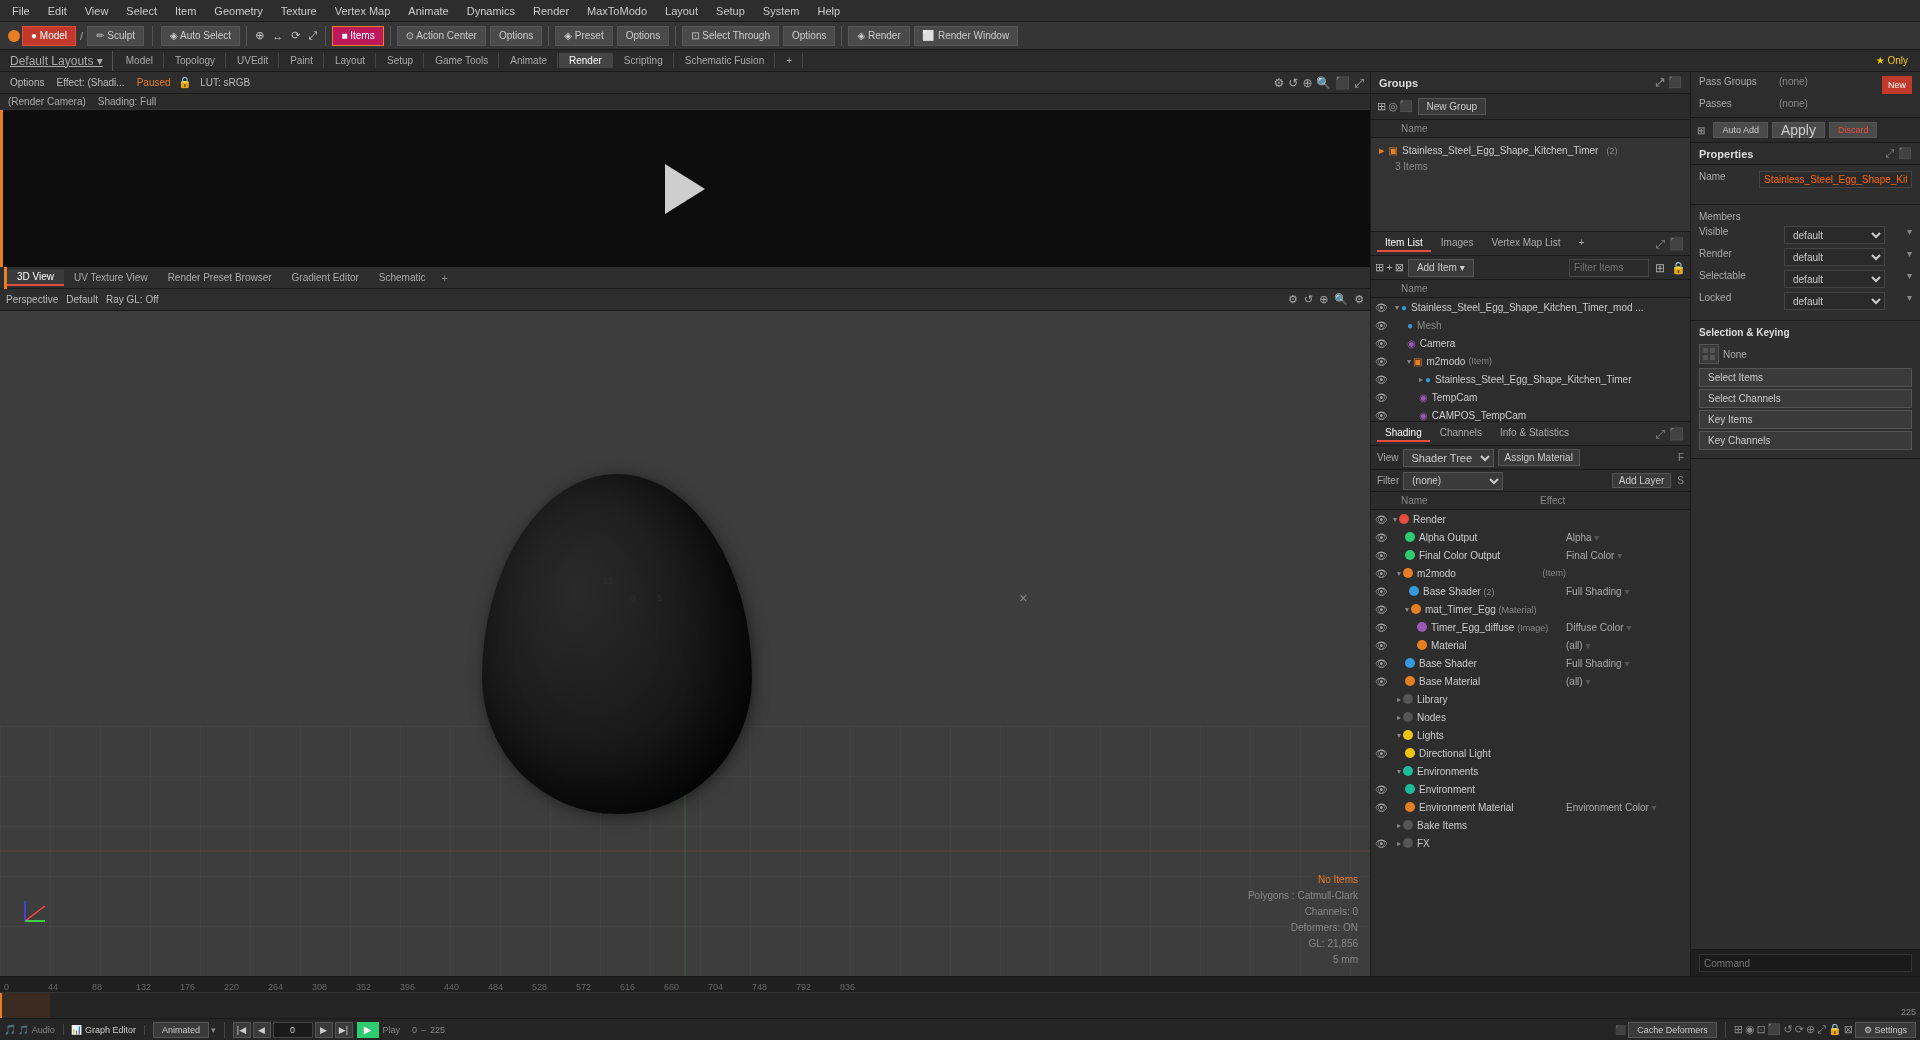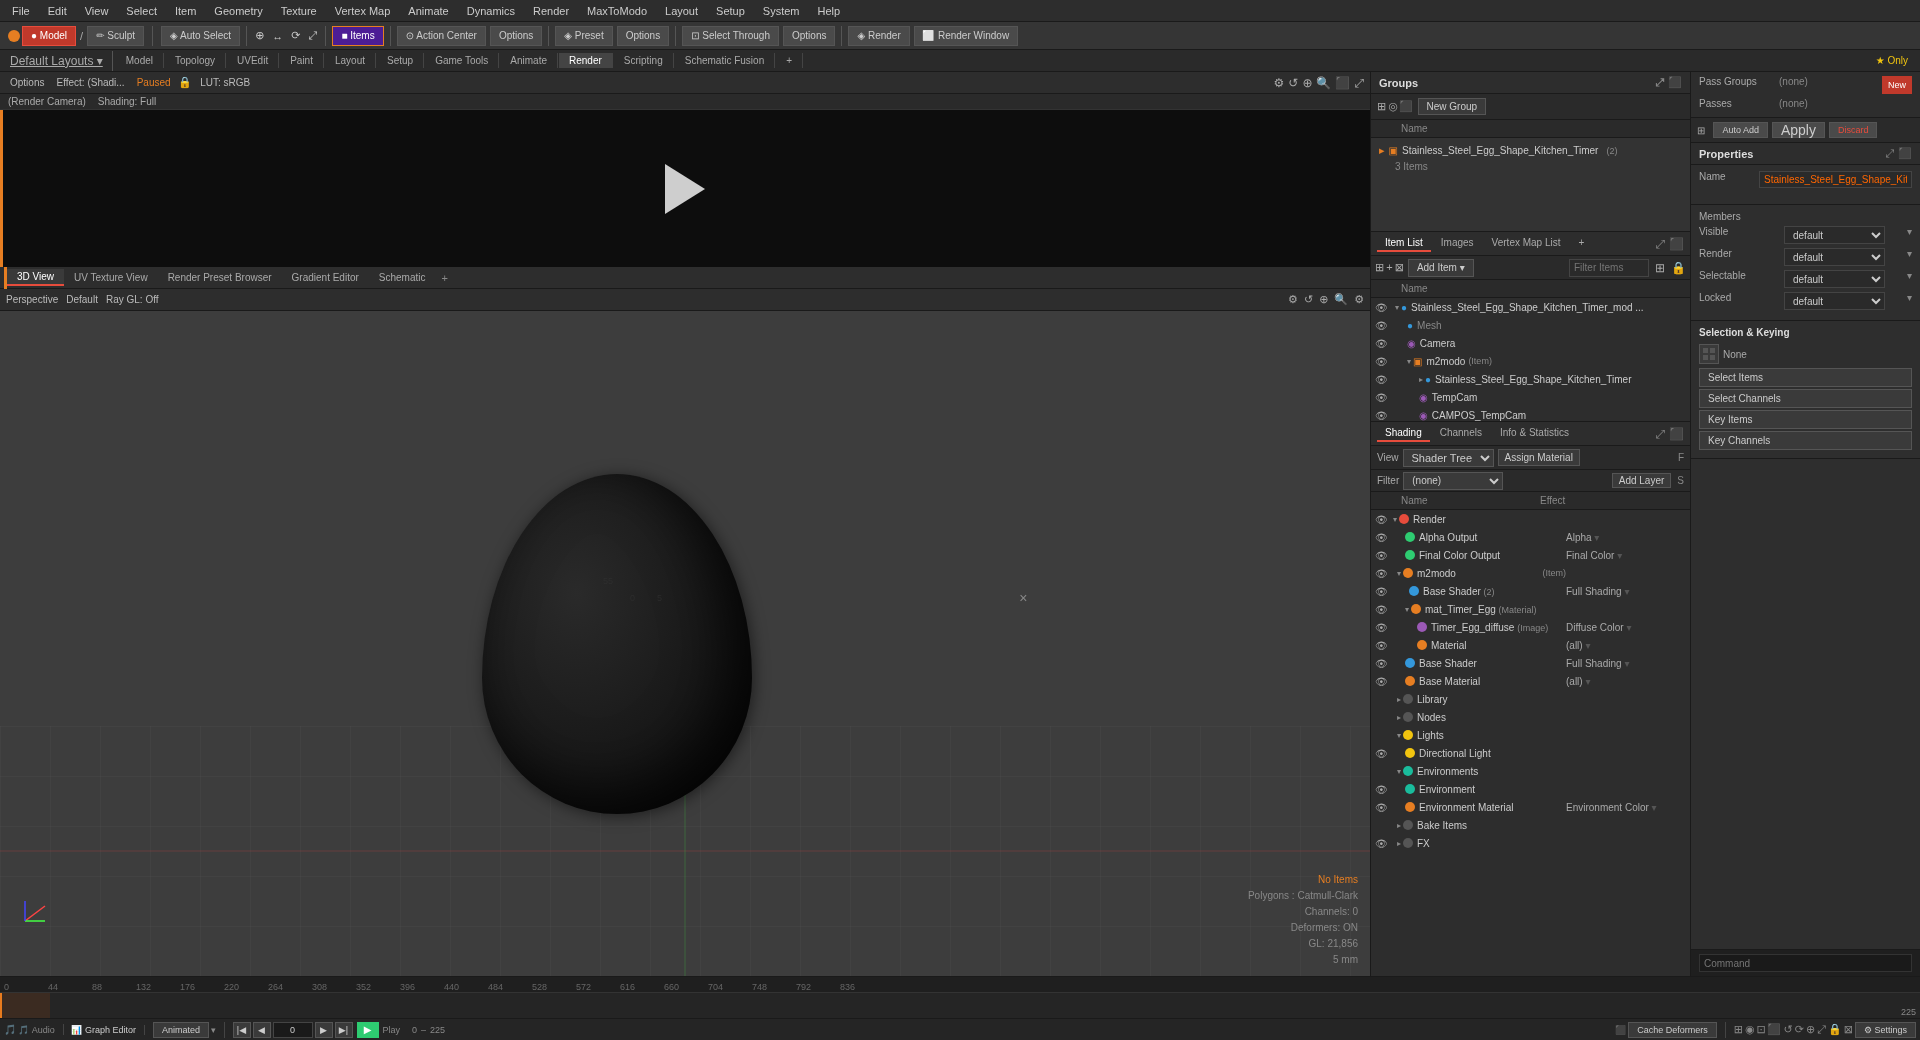--- a/index.html
+++ b/index.html
@@ -730,21 +730,21 @@
       <span style="color:#aaa;font-size:11px;padding:0 2px;">/</span>
       <button class="toolbar-btn">✏ Sculpt</button>
     </div>
     <button class="toolbar-btn">◈ Auto Select</button>
     <div class="toolbar-separator"></div>
     <span class="toolbar-icon">⊕</span>
     <span class="toolbar-icon">↔</span>
     <span class="toolbar-icon">⟳</span>
     <span class="toolbar-icon">⤢</span>
     <div class="toolbar-separator"></div>
-    <button class="toolbar-btn active" style="background:#4c1d95;border-color:#e67e22;">■ Items</button>
+    <button class="toolbar-btn active" style="background:#be185d;border-color:#e67e22;">■ Items</button>
     <div class="toolbar-separator"></div>
     <button class="toolbar-btn">⊙ Action Center</button>
     <button class="toolbar-btn">Options</button>
     <div class="toolbar-separator"></div>
     <button class="toolbar-btn">◈ Preset</button>
     <button class="toolbar-btn">Options</button>
     <div class="toolbar-separator"></div>
     <button class="toolbar-btn">⊡ Select Through</button>
     <button class="toolbar-btn">Options</button>
     <div class="toolbar-separator"></div>

